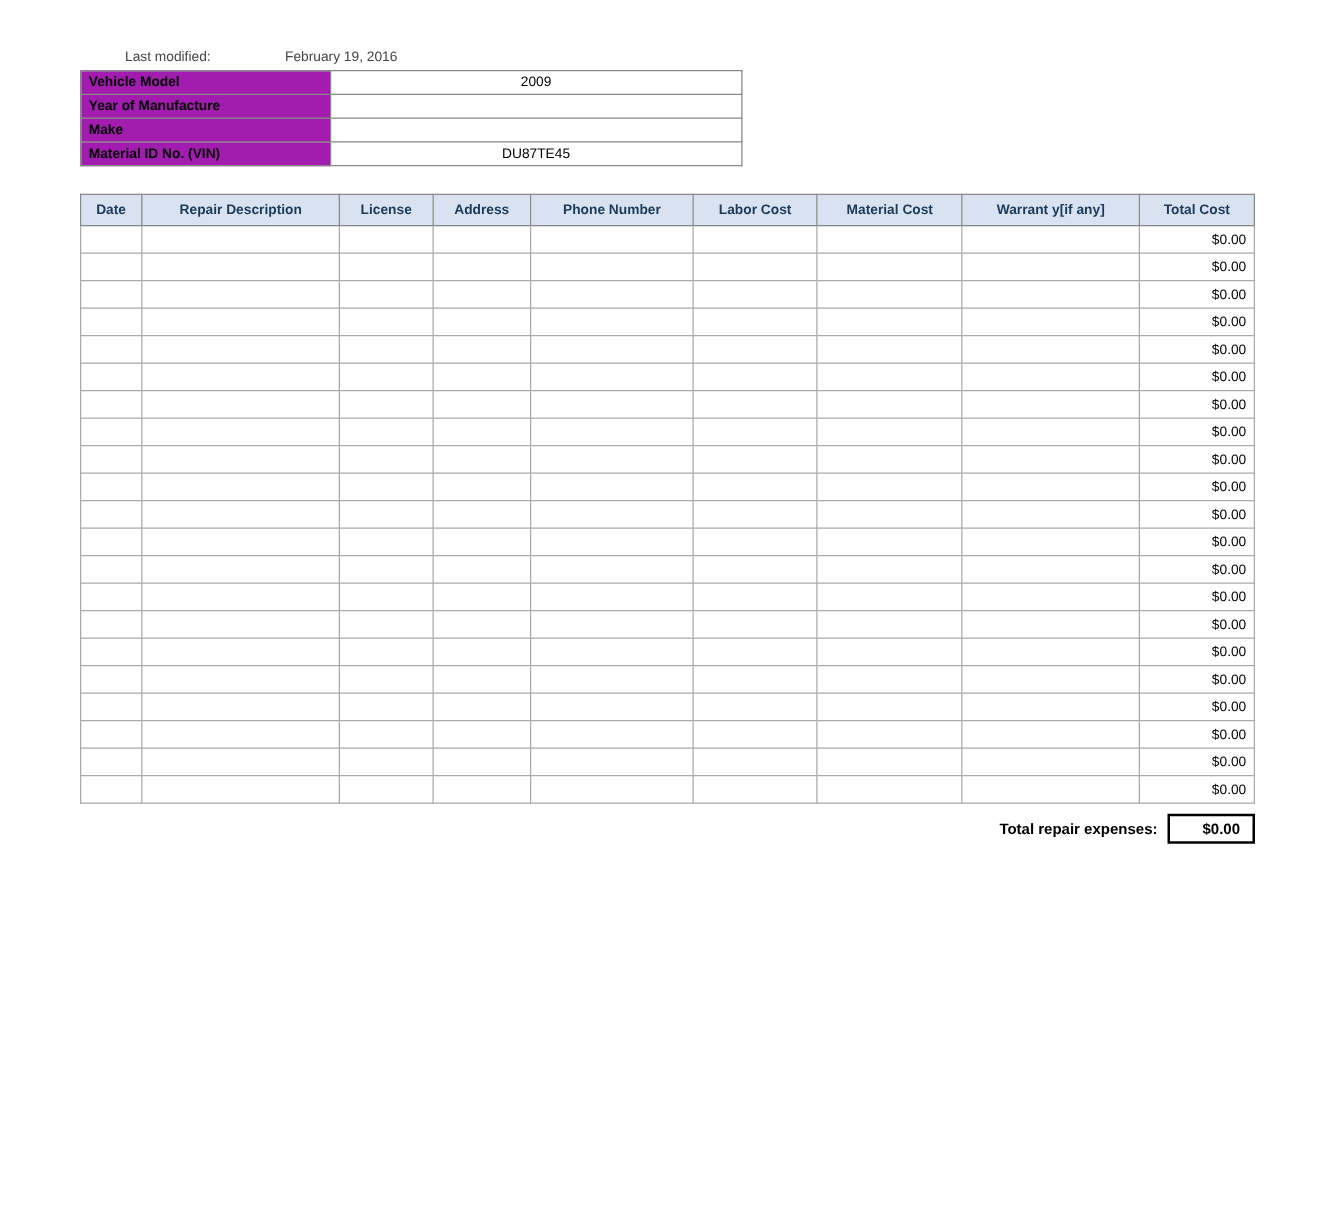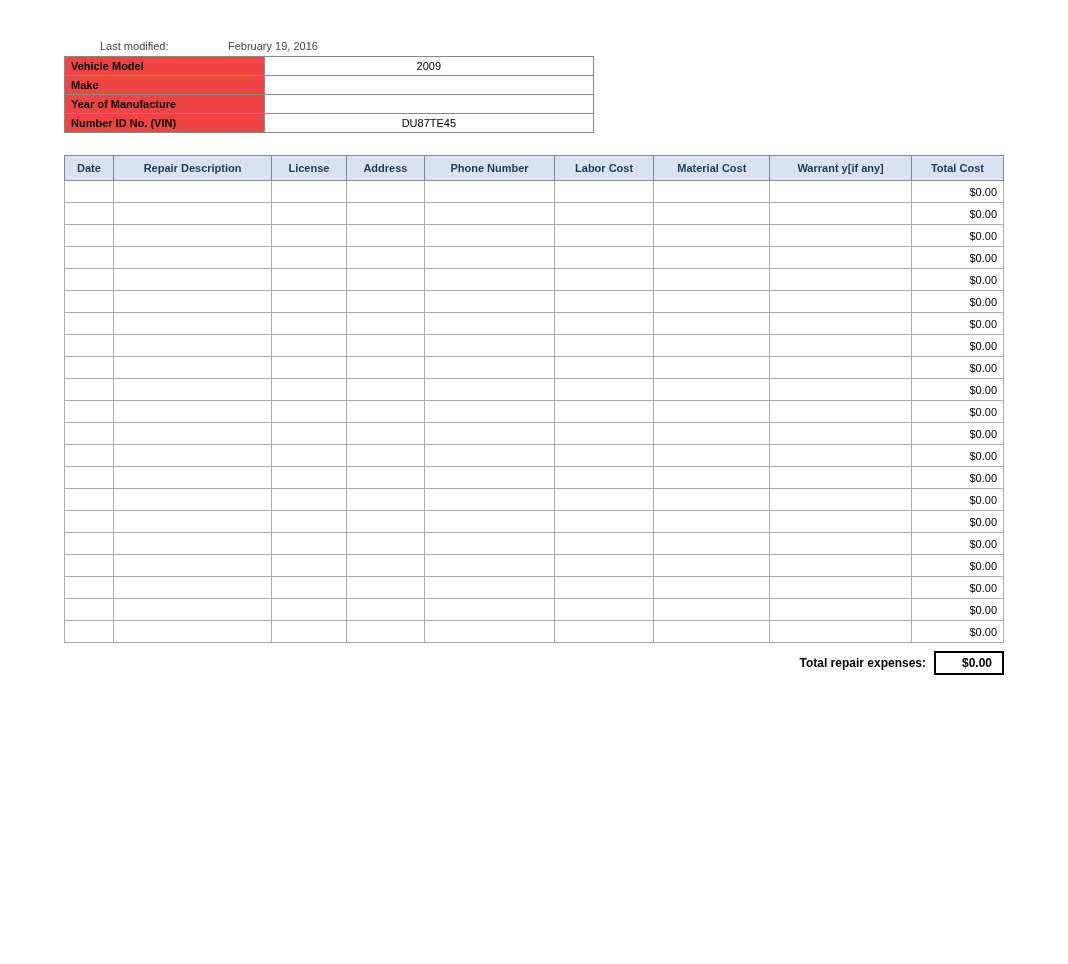--- a/index.html
+++ b/index.html
@@ -42,21 +42,21 @@
     .meta-table {
       border-collapse: collapse;
       width: 530px;
     }
     .meta-table td {
       border: 1px solid #888;
       padding: 3px 6px;
       font-size: 11px;
     }
     .meta-table td:first-child {
-      background-color: #ef4444;
+      background-color: #a21caf;
       font-weight: bold;
       width: 200px;
     }
     .meta-table td:last-child {
       width: 330px;
       text-align: center;
     }
     .main-table {
       border-collapse: collapse;
       width: 100%;
@@ -114,29 +114,29 @@
       <span class="label">Last modified:</span>
       <span class="value">February 19, 2016</span>
     </div>
     <table class="meta-table">
       <tbody id="meta-tbody">
           <tr>
             <td>Vehicle Model</td>
             <td>2009</td>
           </tr>
           <tr>
+            <td>Year of Manufacture</td>
+            <td></td>
+          </tr>
+          <tr>
             <td>Make</td>
             <td></td>
           </tr>
           <tr>
-            <td>Year of Manufacture</td>
-            <td></td>
-          </tr>
-          <tr>
-            <td>Number ID No. (VIN)</td>
+            <td>Material ID No. (VIN)</td>
             <td>DU87TE45</td>
           </tr>
         </tbody>
     </table>
   </div>
 
   <table class="main-table">
     <thead id="main-thead">
         <tr>
           <th>Date</th>

